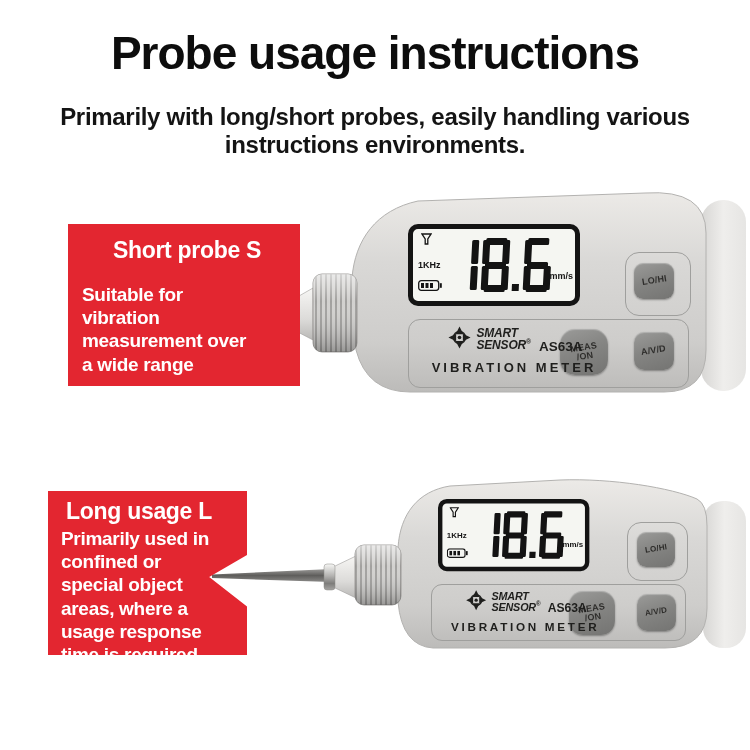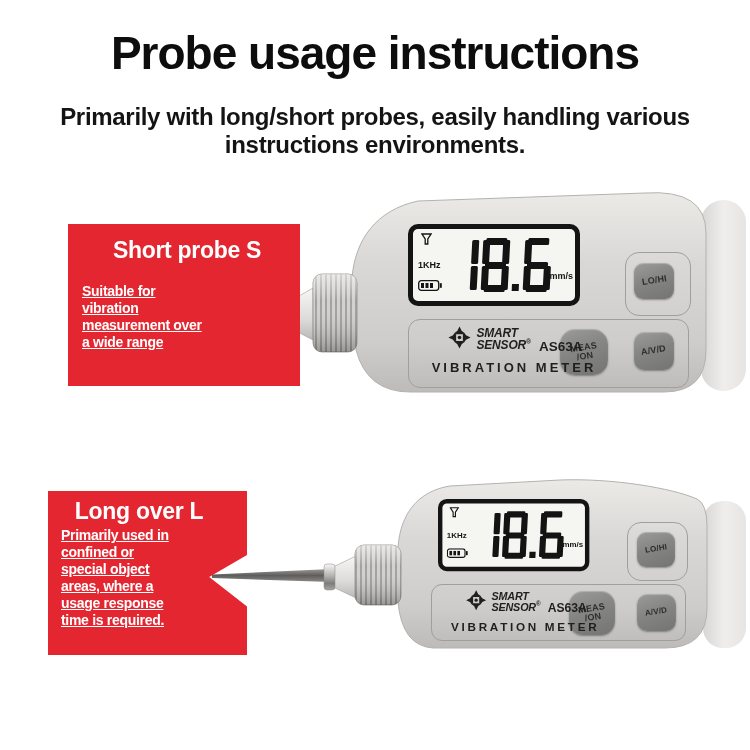--- a/index.html
+++ b/index.html
@@ -9,21 +9,21 @@
 
   
   .page-title{position:absolute;top:26px;left:0;width:100%;margin:0;text-align:center;
               font-size:46px;font-weight:bold;letter-spacing:-1px;color:#0d0d0d;}
   .page-subtitle{position:absolute;top:103px;left:0;width:100%;text-align:center;
                  font-size:24px;font-weight:bold;line-height:1.18;color:#141414;letter-spacing:-0.3px;}
 
   
   .callout{position:absolute;background:#e32630;color:#ffffff;box-sizing:border-box;z-index:2;}
   .callout-title{font-weight:bold;font-size:23px;text-align:center;letter-spacing:-0.3px;}
-  .callout-desc{font-weight:bold;font-size:14px;line-height:1.22;white-space:pre-line;letter-spacing:-0.3px;text-decoration:underline;}
+  .callout-desc{font-weight:bold;font-size:19px;line-height:1.22;white-space:pre-line;letter-spacing:-0.3px;}
   .callout-short{left:48px;top:224px;width:232px;height:162px;padding:13px 8px 0 14px;margin-left:20px;}
   .callout-short .callout-title{margin-bottom:19px;}
   .callout-long{left:48px;top:491px;width:199px;height:164px;padding:7px 30px 0 13px;
                 clip-path:polygon(0 0,100% 0,100% 39%,81% 52.4%,100% 70.5%,100% 100%,0 100%);}
   .callout-long .callout-title{margin-bottom:2px;}
 
   
   .devices{position:absolute;left:0;top:0;z-index:1;}
 
   
@@ -147,21 +147,21 @@
   </svg>
 
   <div class="callout callout-short">
     <div class="callout-title">Short probe S</div>
     <div class="callout-desc">Suitable for
 vibration
 measurement over
 a wide range</div>
   </div>
   <div class="callout callout-long">
-    <div class="callout-title">Long over L</div>
+    <div class="callout-title">Long usage L</div>
     <div class="callout-desc">Primarily used in
 confined or
 special object
 areas, where a
 usage response
 time is required.</div>
   </div>
 
   <div class="abs ovl" style="left:408px;top:224px;">
     <div class="lcd">

